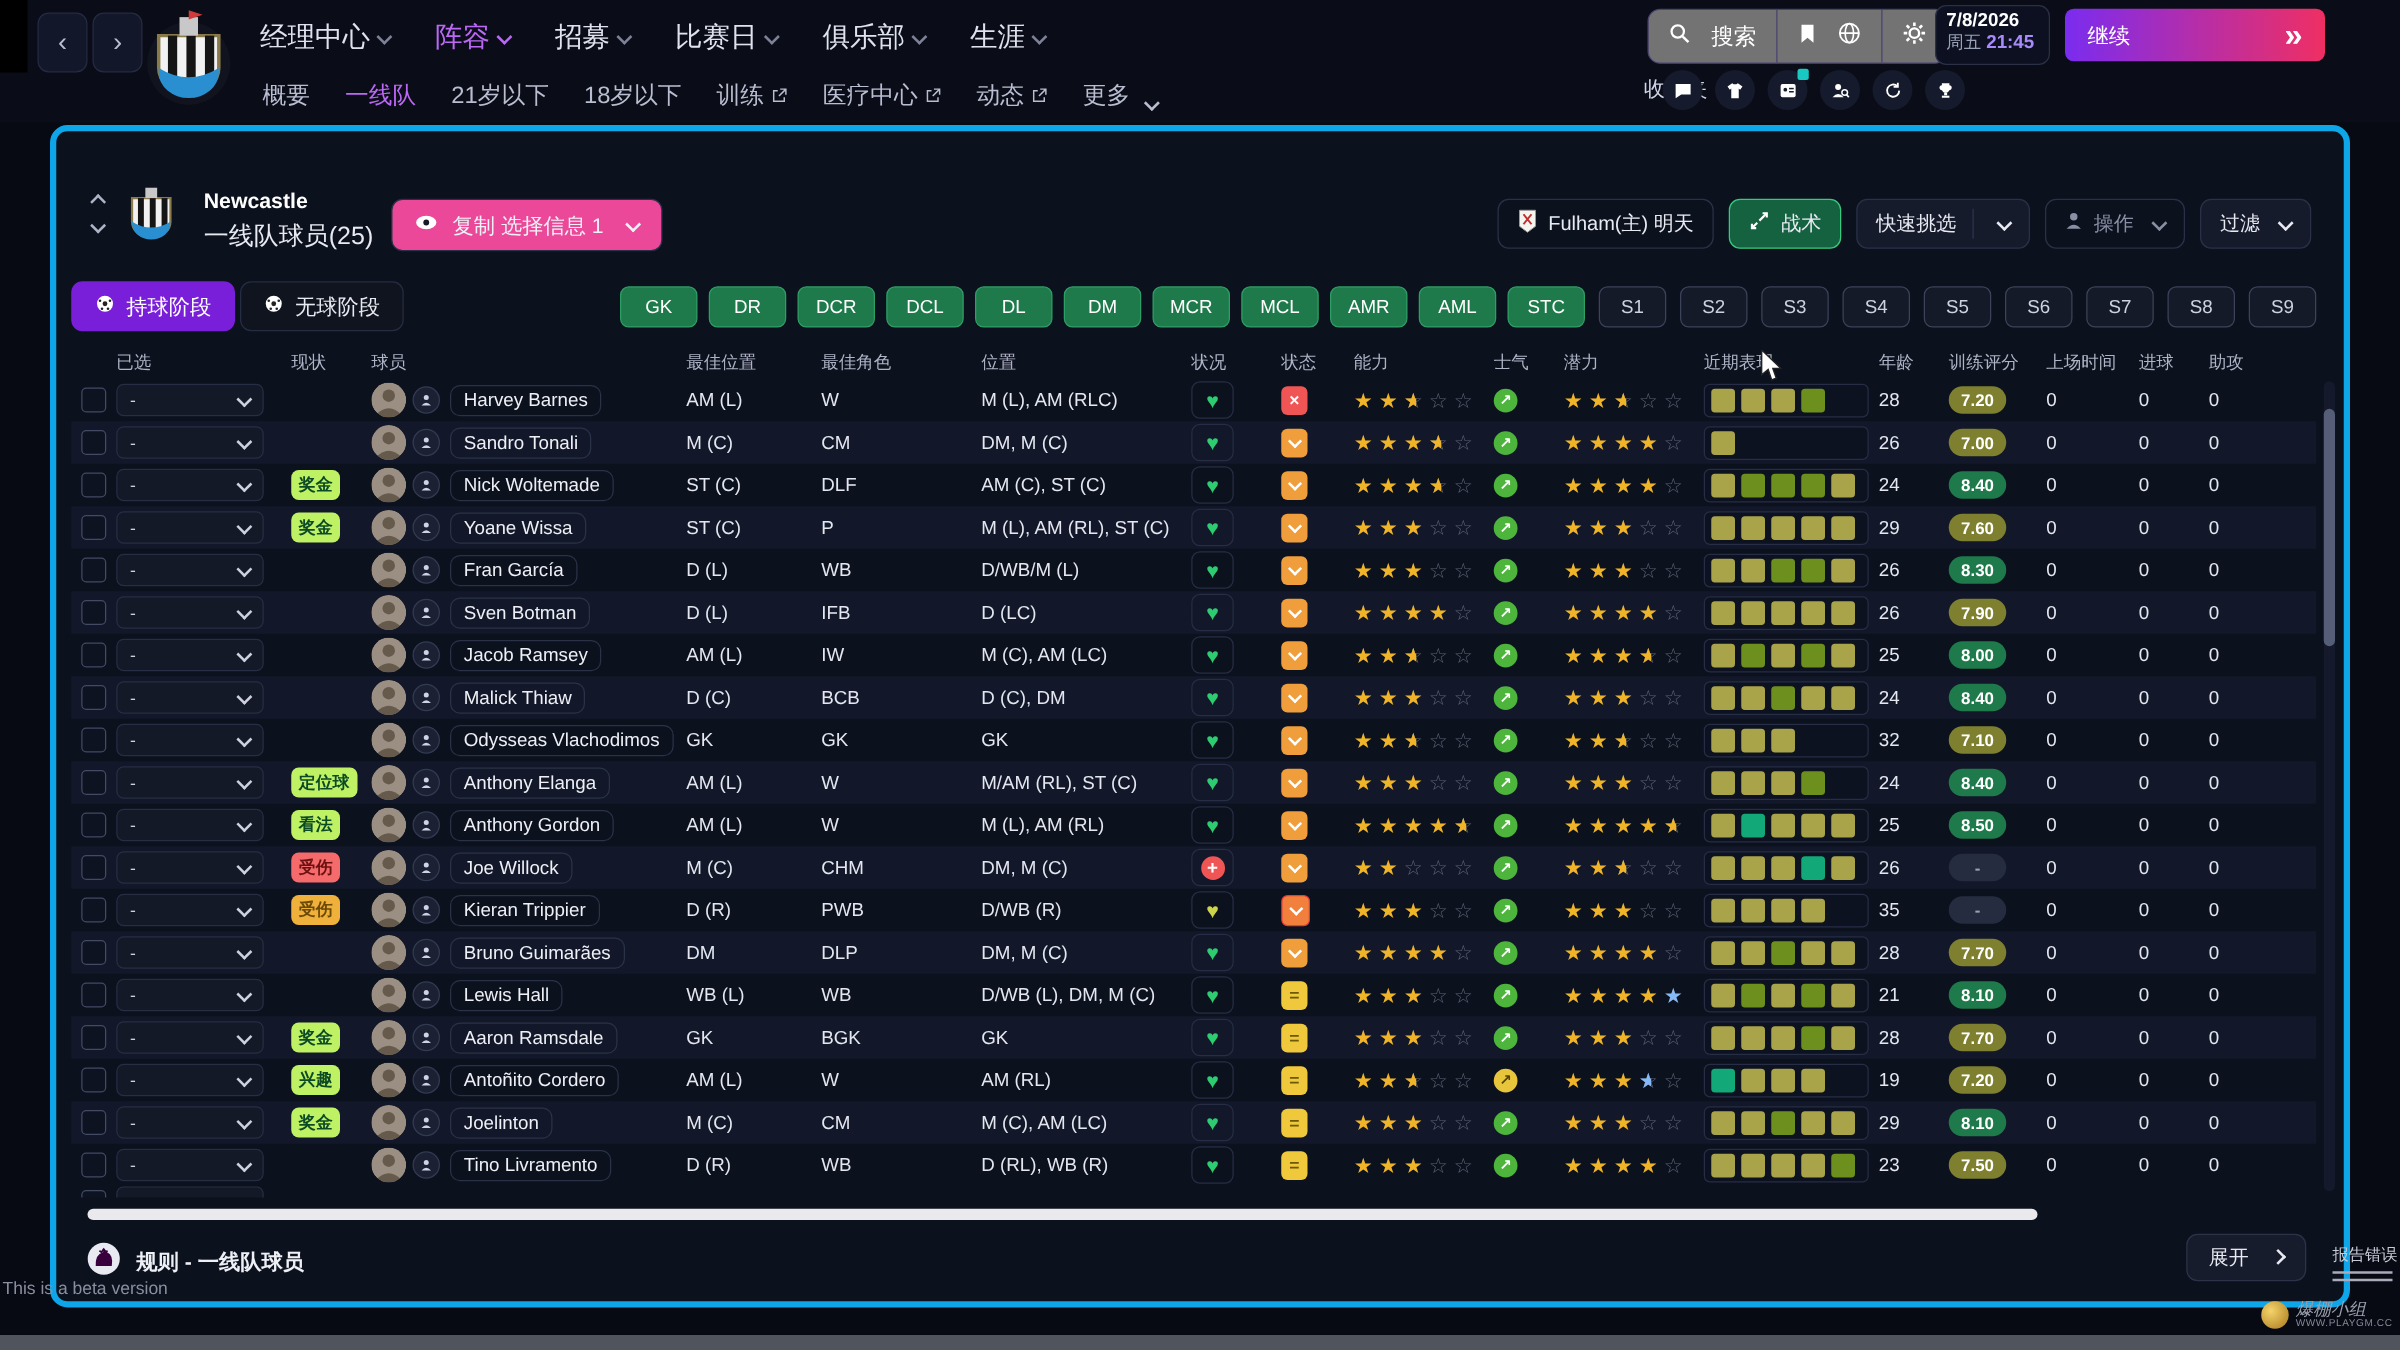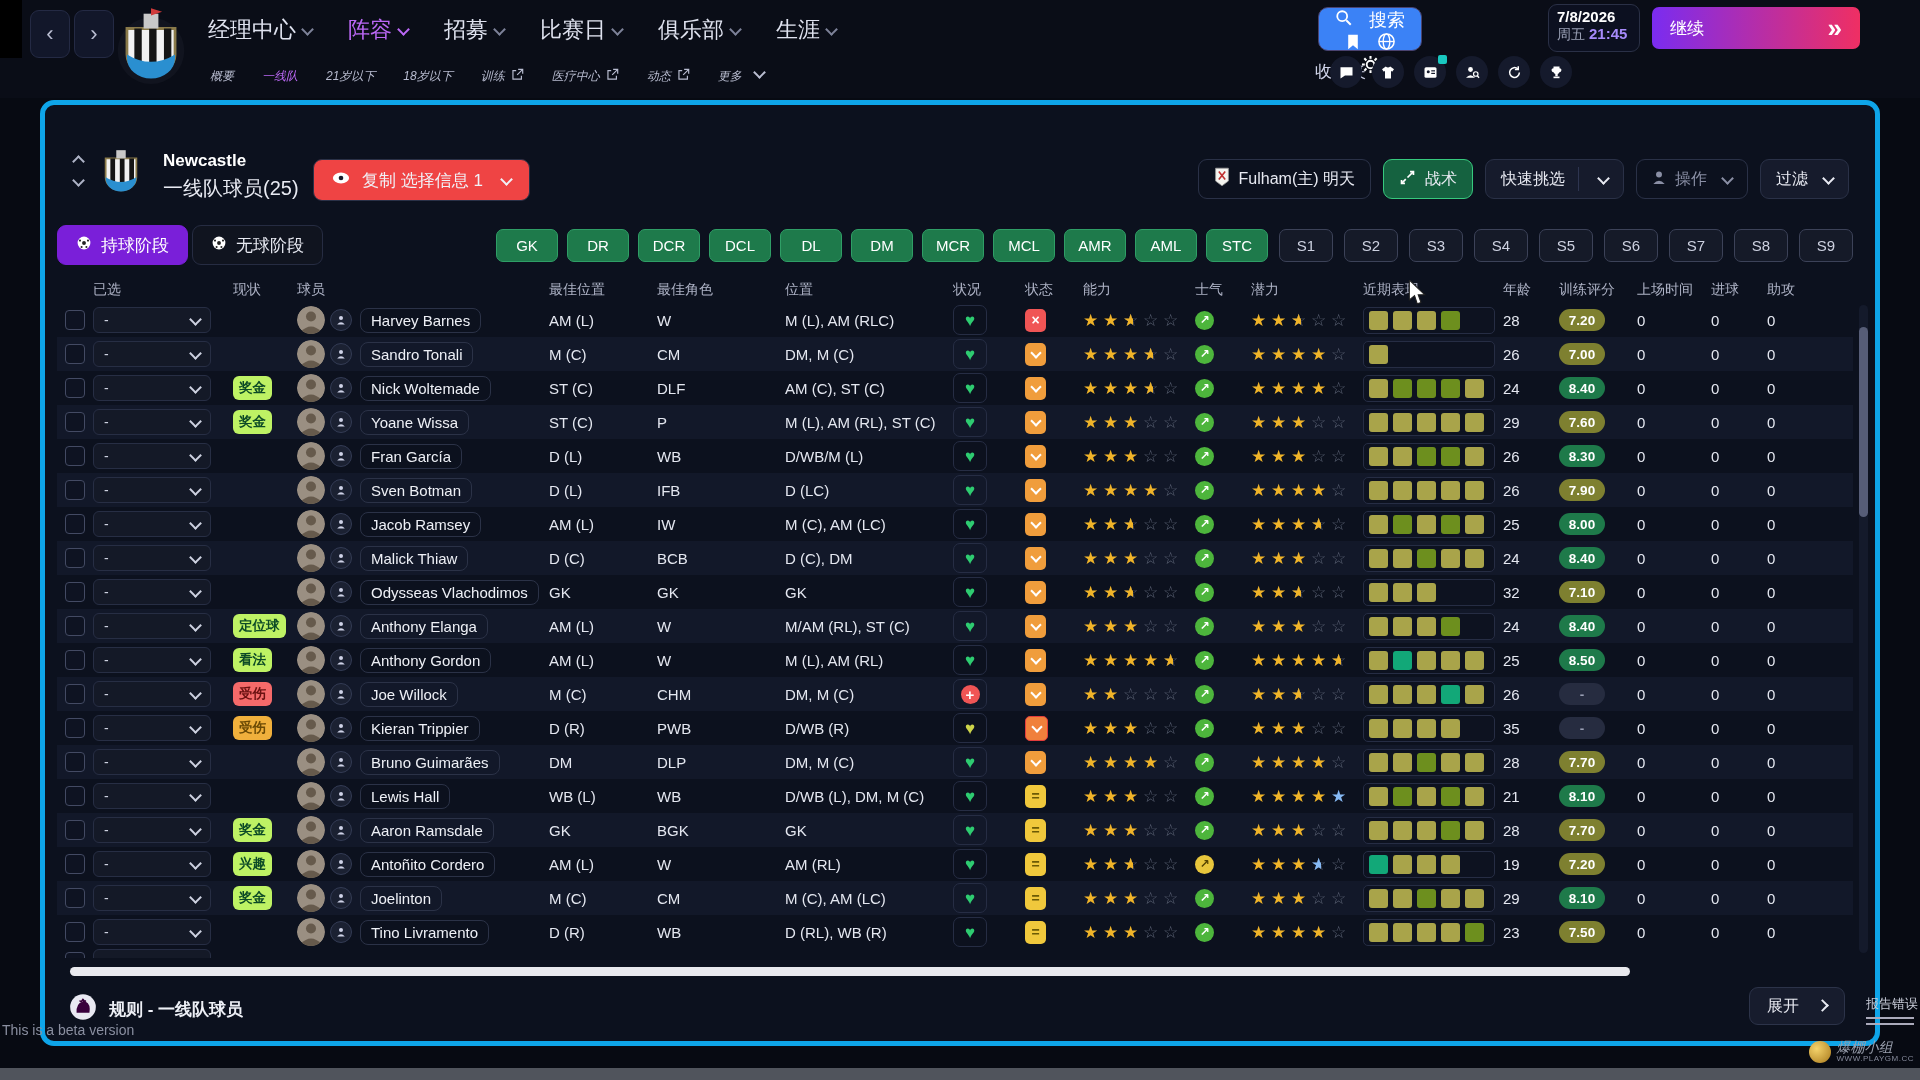--- a/index.html
+++ b/index.html
@@ -8,26 +8,26 @@
   
   #topbar{position:absolute;top:0;left:0;width:1920px;height:98px;background:#0a0d17;}
   #win-strip{position:absolute;left:0;top:0;width:22px;height:58px;background:#000;}
   .navarrow{position:absolute;top:10px;width:38px;height:46px;background:#12172a;border:1px solid #242a44;border-radius:9px;color:#b9bdd1;font-size:22px;display:flex;align-items:center;justify-content:center;cursor:pointer;}
   #main-nav{position:absolute;left:208px;top:8px;display:flex;gap:36px;align-items:center;height:44px;}
   .nav-item{font-size:22px;color:#dfe2ef;display:flex;align-items:center;cursor:pointer;white-space:nowrap;}
   .nav-item .chev{color:#7d8299;}
   .nav-item.active{color:#bb68f5;}
   .nav-item.active .chev{color:#bb68f5;}
   #sub-nav{position:absolute;left:210px;top:60px;display:flex;gap:28px;align-items:center;height:32px;}
-  .sub-item{font-size:12px;color:#b9bdd1;display:flex;align-items:flex-start;gap:6px;cursor:pointer;white-space:nowrap;position:relative;font-style:italic;}
+  .sub-item{font-size:19px;color:#b9bdd1;display:flex;align-items:flex-end;gap:6px;cursor:pointer;white-space:nowrap;position:relative;}
   .sub-item.active{color:#bb68f5;}
   .chev{display:inline-block;width:7px;height:7px;border-right:2px solid currentColor;border-bottom:2px solid currentColor;transform:rotate(45deg);margin-left:7px;margin-bottom:2px;}
   .chev.up{transform:rotate(-135deg);margin-bottom:-2px;}
   .chev.right{transform:rotate(-45deg);}
-  #search-group{position:absolute;left:1318px;top:7px;height:42px;border:1px solid #4a4370;border-radius:10px;display:flex;align-items:center;background:#3b82f6;flex-direction:column;}
+  #search-group{position:absolute;left:1318px;top:7px;height:42px;border:1px solid #4a4370;border-radius:10px;display:flex;align-items:center;background:#737373;}
   .sg-sec{display:flex;align-items:center;gap:16px;padding:0 16px;height:100%;}
   .sg-div{width:1px;height:100%;background:#4a4370;}
   #search-label{font-size:18px;color:#fff;}
   #date-box{position:absolute;left:1548px;top:4px;width:92px;height:48px;border:1px solid #2a3046;border-radius:9px;background:#0c1020;padding:3px 8px;box-sizing:border-box;}
   #date-line1{font-size:15px;font-weight:bold;color:#fff;}
   #date-line2{font-size:14px;color:#9aa0b5;}
   #date-time{color:#a78bfa;font-weight:bold;font-size:15px;margin-left:4px;}
   #continue-btn{position:absolute;left:1652px;top:7px;width:208px;height:42px;border-radius:7px;display:flex;align-items:center;justify-content:space-between;padding:0 18px;box-sizing:border-box;cursor:pointer;}
   #continue-btn .lbl{font-size:17px;color:#fff;}
   #continue-btn .dbl{font-size:26px;color:#fff;font-weight:bold;line-height:1;}
@@ -35,21 +35,21 @@
   #quick-icons{position:absolute;right:348px;top:56px;display:flex;gap:10px;}
   .qi{width:32px;height:32px;border-radius:50%;background:#151a2c;display:flex;align-items:center;justify-content:center;cursor:pointer;position:relative;}
   .qi .dot{position:absolute;top:-1px;right:-1px;width:9px;height:9px;border-radius:2px;background:#19c8c0;}
   
   #panel{position:absolute;left:40px;top:100px;width:1840px;height:946px;background:#0c111e;border:5px solid #0ea5e9;border-radius:14px;box-sizing:border-box;}
   #team-chevs{position:absolute;left:22px;top:52px;display:flex;flex-direction:column;gap:12px;color:#aeb3c6;}
   #team-badge{position:absolute;left:52px;top:44px;}
   #team-names{position:absolute;left:118px;top:46px;}
   #team-name{font-size:17px;font-weight:bold;color:#fff;}
   #team-squad{font-size:20px;color:#e8eaf2;margin-top:4px;}
-  #copy-dd{position:absolute;left:268px;top:54px;height:40px;background:#ef4444;border:1px solid #2a3147;border-radius:9px;display:flex;align-items:center;gap:12px;padding:0 18px;font-size:17px;color:#f0f1f7;cursor:pointer;}
+  #copy-dd{position:absolute;left:268px;top:54px;height:40px;background:#ec4899;border:1px solid #2a3147;border-radius:9px;display:flex;align-items:center;gap:12px;padding:0 18px;font-size:17px;color:#f0f1f7;cursor:pointer;}
   #head-toolbar{position:absolute;right:26px;top:54px;display:flex;gap:12px;}
   .tb-btn{height:40px;border-radius:9px;display:flex;align-items:center;gap:9px;padding:0 15px;font-size:16px;color:#e8eaf2;background:transparent;border:1px solid #2a3147;cursor:pointer;box-sizing:border-box;white-space:nowrap;}
   .tb-btn.filled{background:#161b2c;}
   .tb-btn.green{background:#156240;border:1.5px solid #37c97e;}
   .tb-btn .muted{color:#8a8fa5;}
   .tb-btn .innerdiv{width:1px;height:24px;background:#2e3550;margin:0 4px;}
   
   #phase-row{position:absolute;left:12px;top:120px;display:flex;gap:4px;}
   .phase-btn{height:38px;border-radius:9px;display:flex;align-items:center;gap:9px;padding:0 18px;font-size:17px;cursor:pointer;border:1px solid #262c42;background:#10141f;color:#e8eaf2;}
   .phase-btn.active{background:#7a1fd9;border-color:#7a1fd9;color:#fff;}

